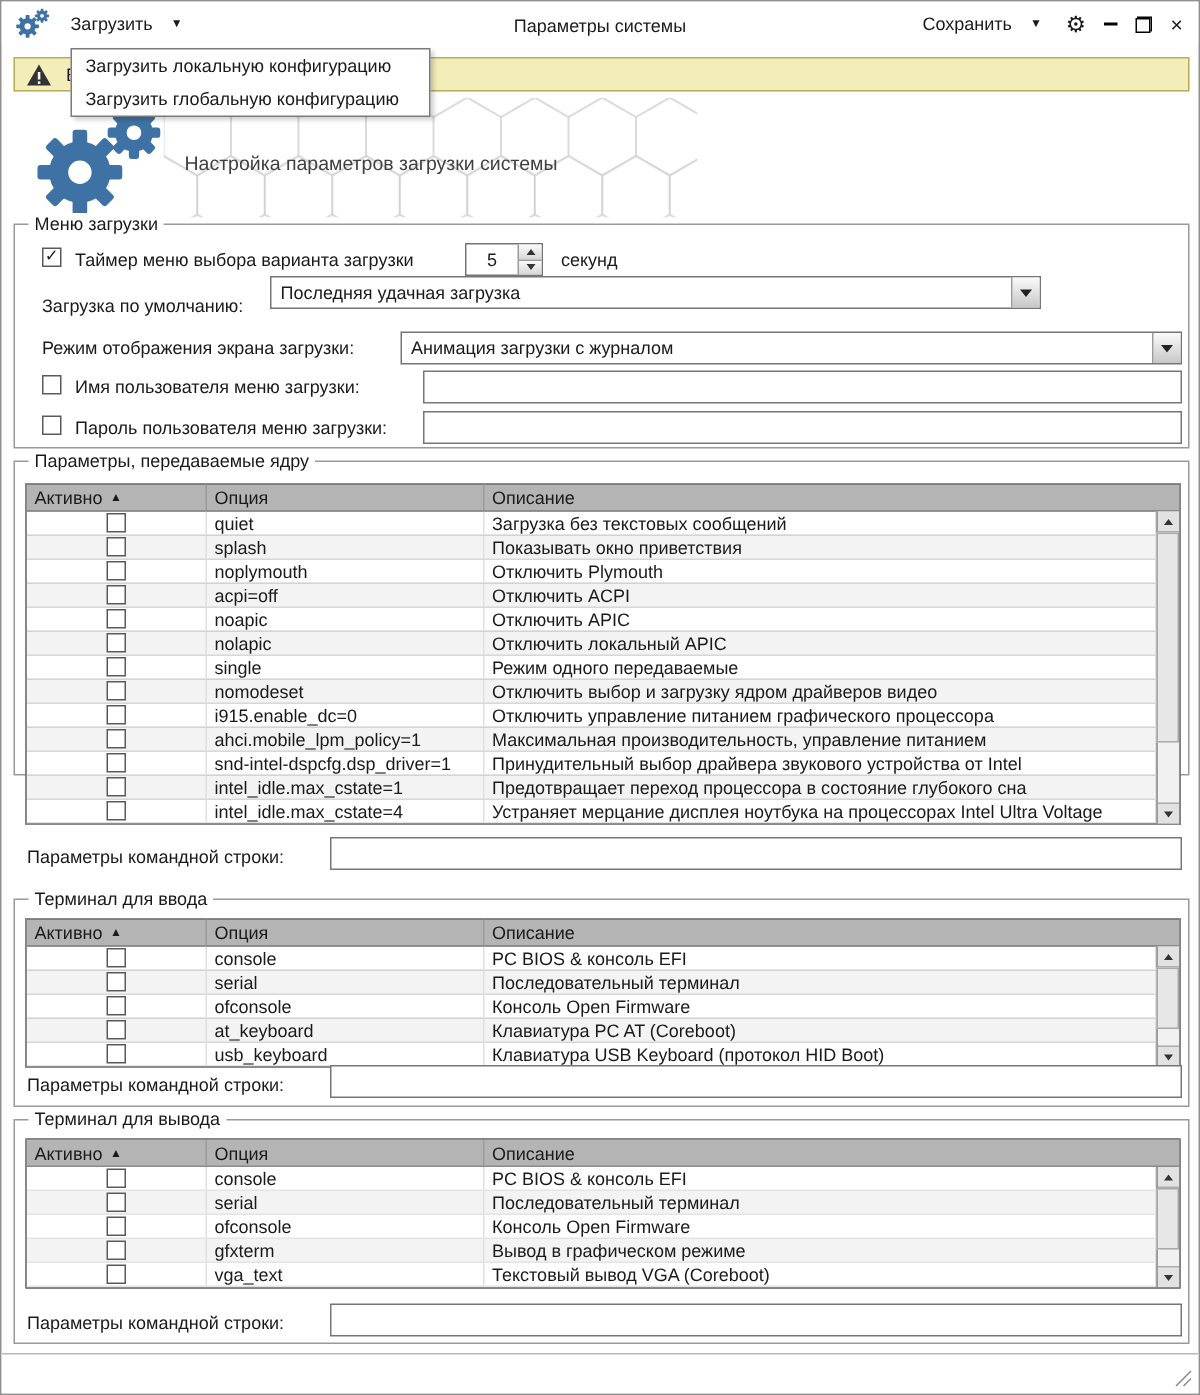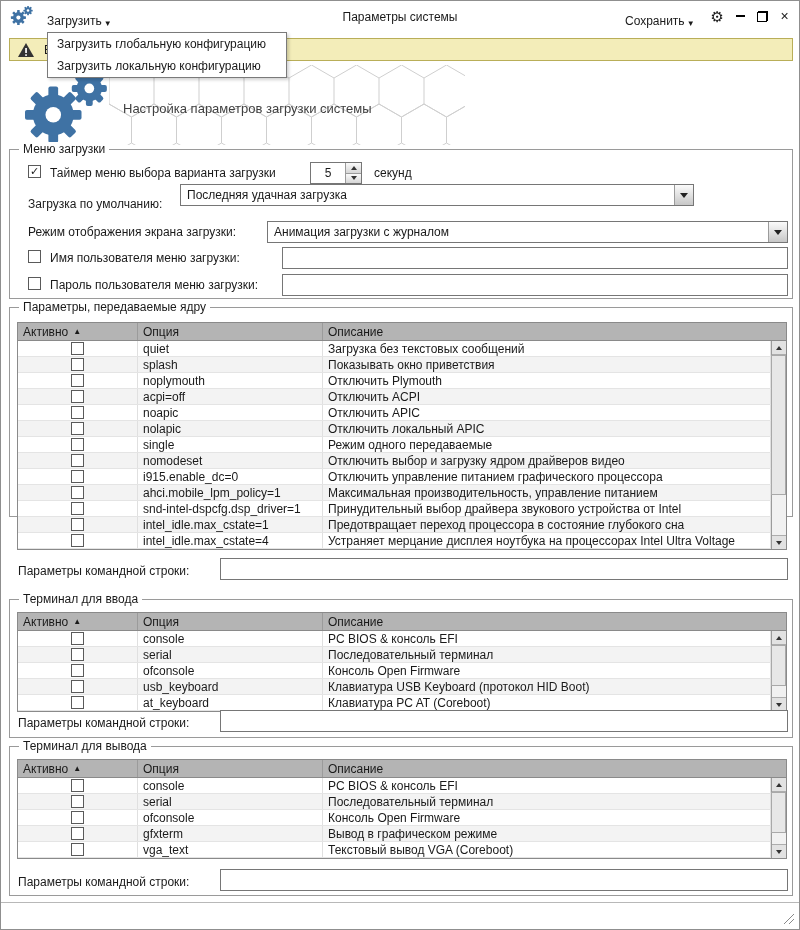--- a/index.html
+++ b/index.html
@@ -3,21 +3,21 @@
 <meta charset="utf-8">
 <style>
   *{box-sizing:border-box;margin:0;padding:0}
   html,body{width:800px;height:930px;overflow:hidden}
   body{font-family:"Liberation Sans","DejaVu Sans",sans-serif;font-size:12px;color:#1a1a1a;background:#fff}
   .window{position:relative;width:800px;height:930px;border:1px solid #8f8f8f;background:#fff;overflow:hidden}
 
   
   .titlebar{position:absolute;left:0;top:0;width:100%;height:30px;background:#fff}
   .app-icon{position:absolute;left:7px;top:4px;line-height:0}
-  .tb-btn{display:inline-flex;align-items:flex-end;gap:2px;height:24px;padding:0 8px;cursor:default}
+  .tb-btn{display:inline-flex;align-items:center;gap:12px;height:24px;padding:0 8px;cursor:default}
   .load-btn{position:absolute;left:38px;top:3px}
   .caret{font-size:8px;line-height:1}
   .window-title{position:absolute;left:200px;right:200px;top:9px;text-align:center}
   .tb-right{position:absolute;right:6px;top:3px;display:flex;align-items:center;gap:5px}
   .gear-btn{font-size:15px;line-height:1;padding:2px 3px}
   .wc-btn{width:17px;height:18px;display:flex;align-items:center;justify-content:center;font-size:14px;line-height:1}
   .min-icon{width:9px;height:2px;background:#000;display:block}
   .restore-icon{position:relative;width:11px;height:11px;display:block}
   .restore-icon::before{content:"";position:absolute;right:0;top:0;width:8px;height:8px;border:1px solid #000}
   .restore-icon::after{content:"";position:absolute;left:0;bottom:0;width:8px;height:8px;border:1px solid #000;background:#fff}
@@ -183,22 +183,22 @@
       <svg width="18" height="16" viewBox="0 0 18 16">
         <path d="M9 1 L17 15 L1 15 Z" fill="#333"></path>
         <rect x="8.2" y="6" width="1.7" height="5" fill="#fff"></rect>
         <rect x="8.2" y="12.3" width="1.7" height="1.6" fill="#fff"></rect>
       </svg>
     </span>
     <span>В</span>
   </div>
 
   <div class="dropdown-menu">
+      <div class="menu-item">Загрузить локальную конфигурацию</div>
       <div class="menu-item">Загрузить глобальную конфигурацию</div>
-      <div class="menu-item">Загрузить локальную конфигурацию</div>
     </div>
 
   <div class="hero">
     <span class="hex-bg">
       <svg width="356" height="80" viewBox="0 0 356 80">
         <defs>
           <pattern id="hexp" width="45" height="78" patternUnits="userSpaceOnUse">
             <path d="M22.5,0 L45,13 L45,39 L22.5,52 L0,39 L0,13 Z" fill="none" stroke="#cfcfcf"></path>
             <path d="M45,39 L67.5,52 L67.5,78 L45,91 L22.5,78 L22.5,52 Z" fill="none" stroke="#cfcfcf"></path>
             <path d="M0,39 L22.5,52 L22.5,78 L0,91 L-22.5,78 L-22.5,52 Z" fill="none" stroke="#cfcfcf"></path>
@@ -441,29 +441,29 @@
             <div class="tcell c0">
               <span class="cb"></span>
             </div>
             <div class="tcell c1">ofconsole</div>
             <div class="tcell c2">Консоль Open Firmware</div>
           </div>
           <div class="trow">
             <div class="tcell c0">
               <span class="cb"></span>
             </div>
+            <div class="tcell c1">at_keyboard</div>
+            <div class="tcell c2">Клавиатура PC AT (Coreboot)</div>
+          </div>
+          <div class="trow">
+            <div class="tcell c0">
+              <span class="cb"></span>
+            </div>
             <div class="tcell c1">usb_keyboard</div>
             <div class="tcell c2">Клавиатура USB Keyboard (протокол HID Boot)</div>
-          </div>
-          <div class="trow">
-            <div class="tcell c0">
-              <span class="cb"></span>
-            </div>
-            <div class="tcell c1">at_keyboard</div>
-            <div class="tcell c2">Клавиатура PC AT (Coreboot)</div>
           </div>
         </div>
       <div class="vscroll">
         <div class="sb-btn sb-up">
             <i class="tri tri-u"></i>
           </div>
         <div class="sb-track">
             <div class="sb-thumb"></div>
           </div>
         <div class="sb-btn sb-down">

